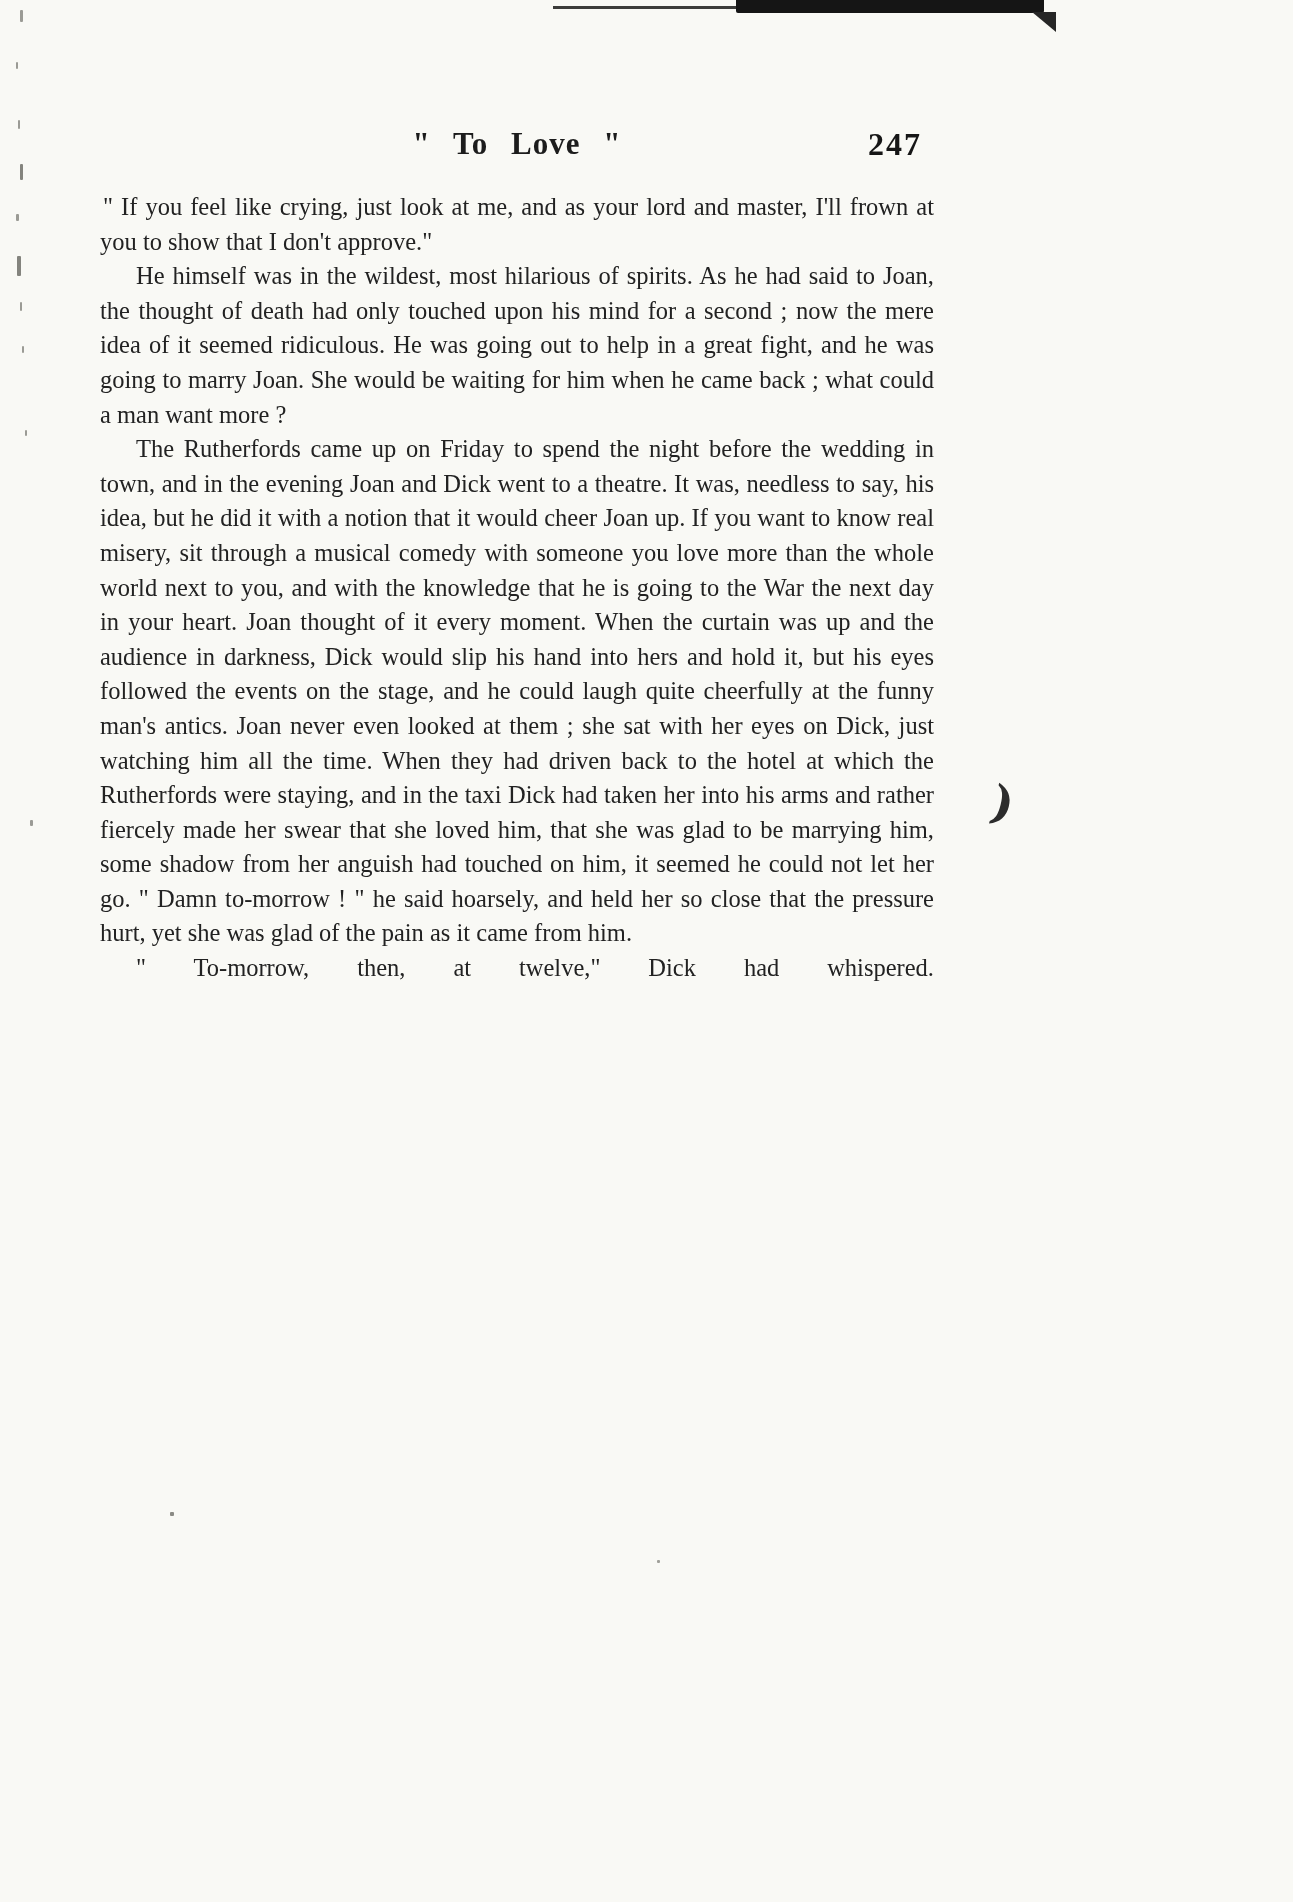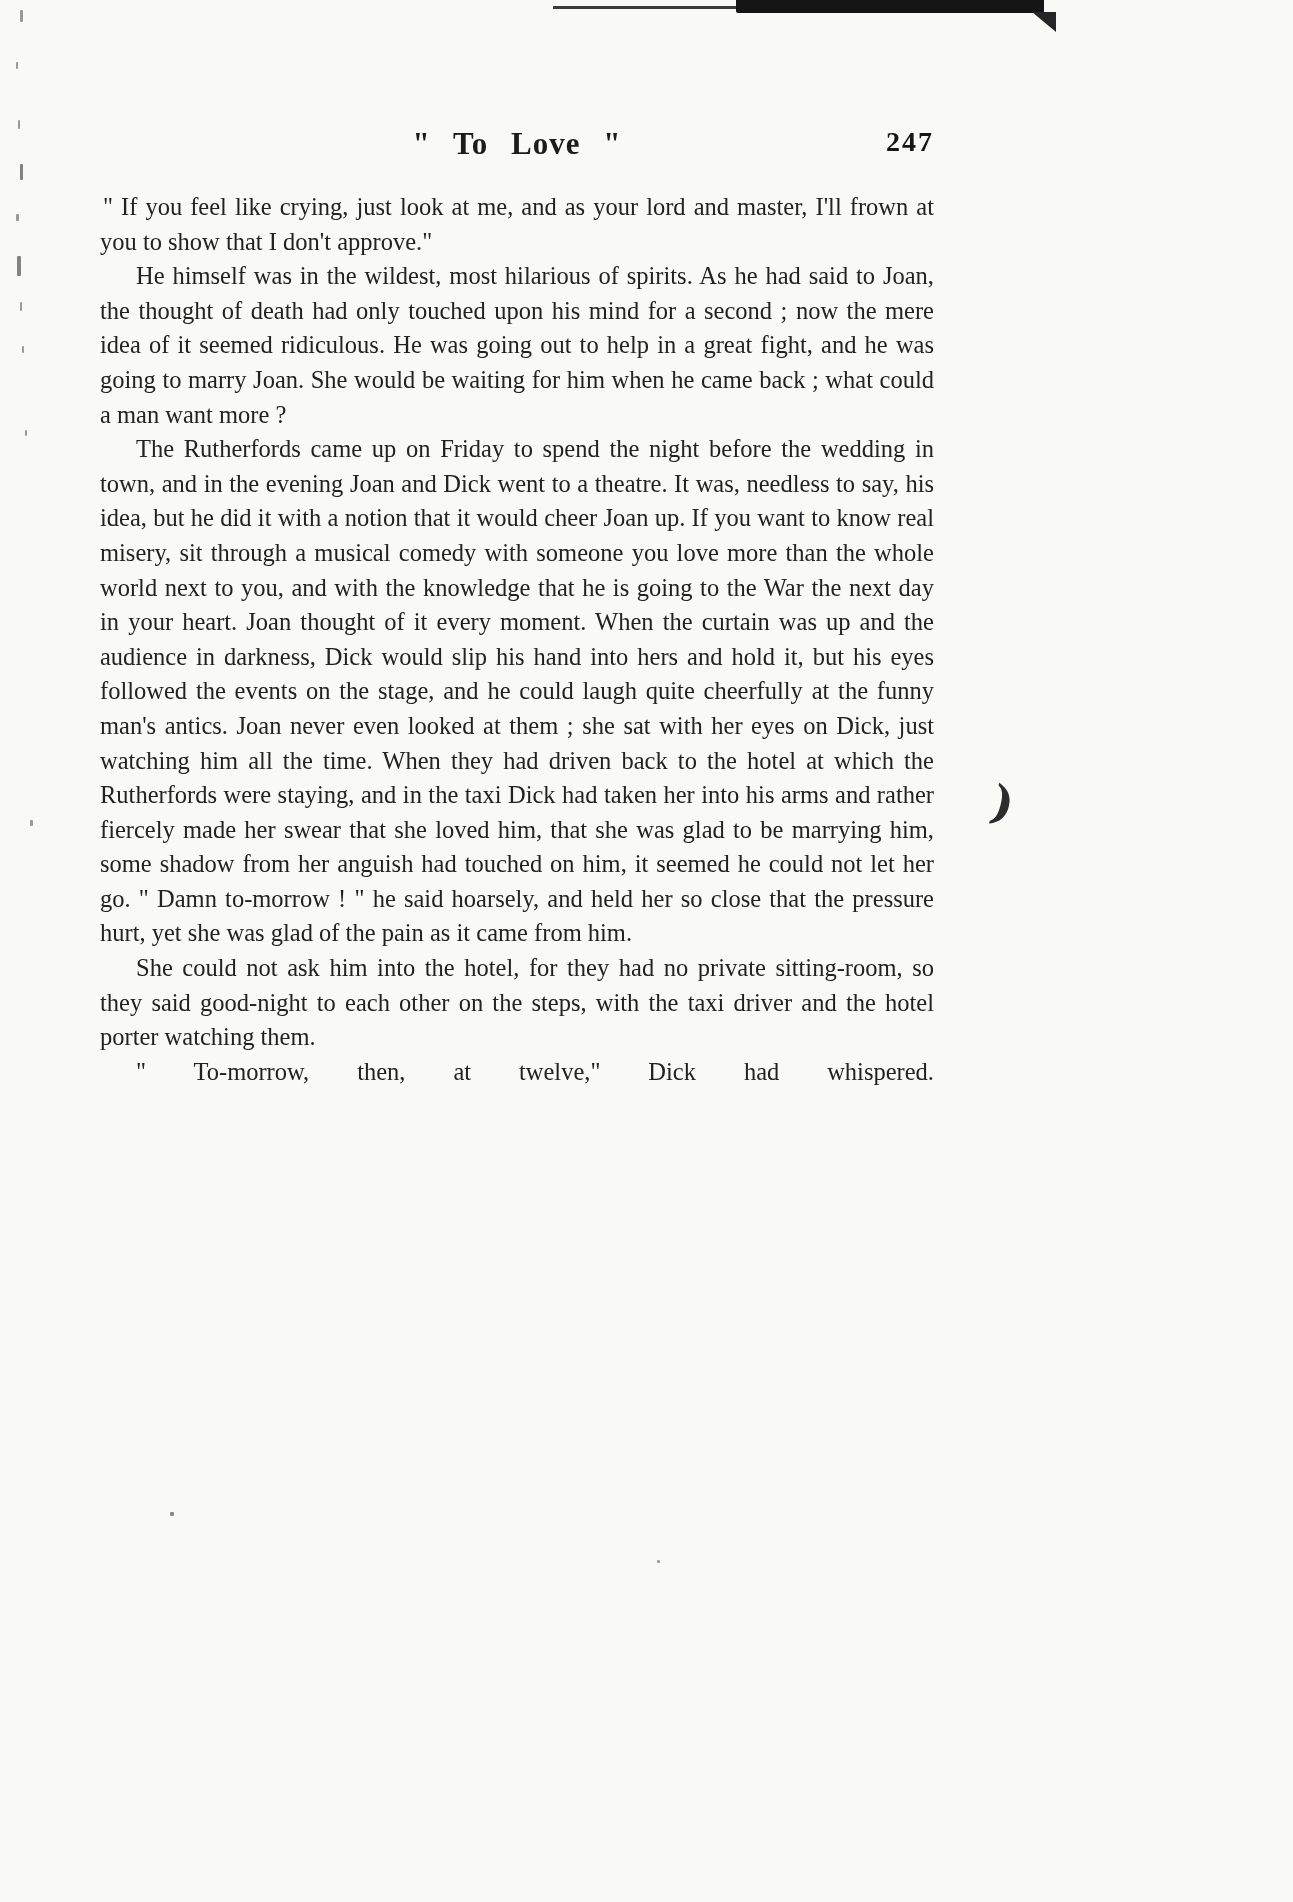--- a/index.html
+++ b/index.html
@@ -45,22 +45,22 @@
   
   .text-col { position: absolute; left: 100px; top: 126px; width: 834px; }
   .page-header { position: relative; height: 44px; margin-bottom: 20px; }
   .title {
     position: absolute; left: 50%; transform: translateX(-50%);
     font-weight: bold; font-size: 31px;
     word-spacing: 14px; letter-spacing: 1px; white-space: nowrap;
     color: #1c1c1c;
   }
   .page-number {
-    position: absolute; right: 0; top: 0;
-    font-weight: bold; font-size: 28px; letter-spacing: 2px;
+    position: absolute; right: 12px; top: 0;
+    font-weight: bold; font-size: 32px; letter-spacing: 2px;
     color: #161616;
   }
   .page-body p {
     font-size: 24.5px;
     line-height: 34.6px;
     text-align: justify;
     text-indent: 36px;
     color: #222;
   }
   .page-body p.first { text-indent: 3px; }
@@ -94,19 +94,18 @@
 
     <header class="page-header">
       <span class="title">" To Love "</span>
       <span class="page-number">247</span>
     </header>
 
     <main class="page-body">
       <p class="first">" If you feel like crying, just look at me, and as your lord and master, I'll frown at you to show that I don't approve."</p>
       <p>He himself was in the wildest, most hilarious of spirits. As he had said to Joan, the thought of death had only touched upon his mind for a second ; now the mere idea of it seemed ridiculous. He was going out to help in a great fight, and he was going to marry Joan. She would be waiting for him when he came back ; what could a man want more ?</p>
       <p>The Rutherfords came up on Friday to spend the night before the wedding in town, and in the evening Joan and Dick went to a theatre. It was, needless to say, his idea, but he did it with a notion that it would cheer Joan up. If you want to know real misery, sit through a musical comedy with someone you love more than the whole world next to you, and with the knowledge that he is going to the War the next day in your heart. Joan thought of it every moment. When the curtain was up and the audience in darkness, Dick would slip his hand into hers and hold it, but his eyes followed the events on the stage, and he could laugh quite cheerfully at the funny man's antics. Joan never even looked at them ; she sat with her eyes on Dick, just watching him all the time. When they had driven back to the hotel at which the Rutherfords were staying, and in the taxi Dick had taken her into his arms and rather fiercely made her swear that she loved him, that she was glad to be marrying him, some shadow from her anguish had touched on him, it seemed he could not let her go. " Damn to-morrow ! " he said hoarsely, and held her so close that the pressure hurt, yet she was glad of the pain as it came from him.</p>
-      <p>She could not ask him into the hotel, for they had no private sitting-room, so they said good-night to each other on the steps, with the taxi driver and the hotel porter watching them.</p>
       <p class="last-line-justify">" To-morrow, then, at twelve," Dick had whispered.</p>
     </main>
 
   </div>
 
 </div>
 
 </body></html>

